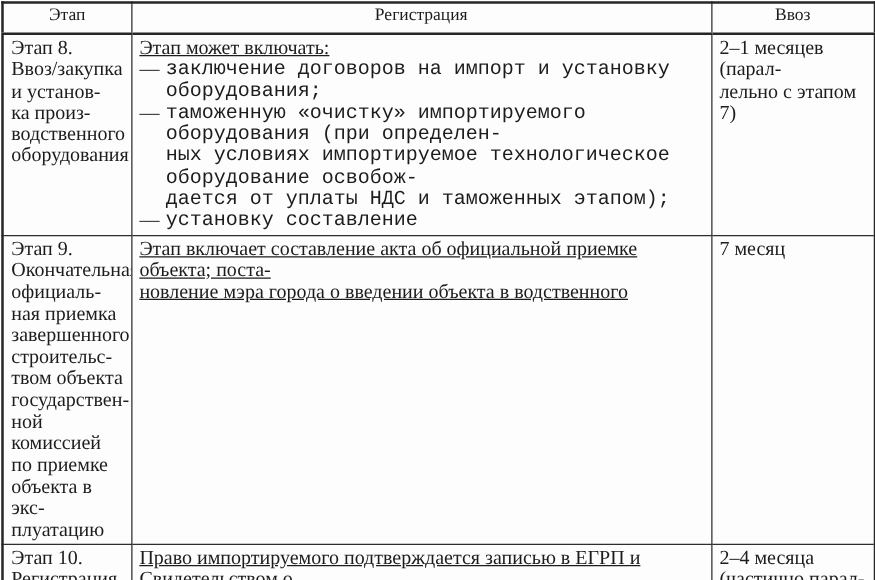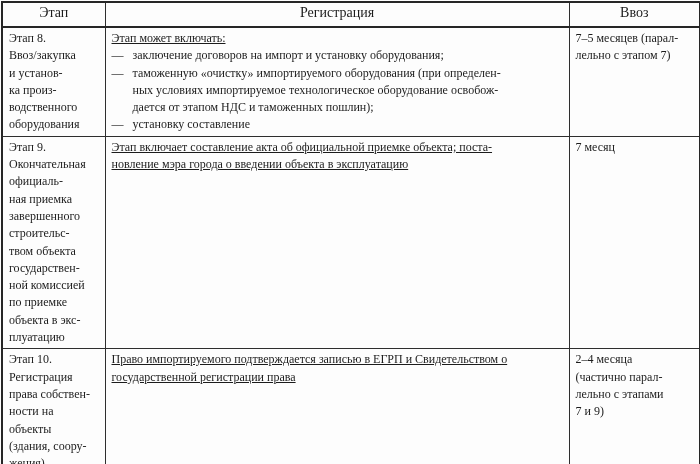--- a/index.html
+++ b/index.html
@@ -33,21 +33,21 @@
   .doc-table thead th {
     border-bottom: 2px solid #262626;
     font-weight: normal;
     font-size: 14px;
     text-align: center;
     padding: 2px 4px 5px 4px;
     height: 22px;
     line-height: 16px;
   }
   .doc-table td {
-    font-size: 12px;
+    font-size: 16px;
     line-height: 17.3px;
     padding: 2px 4px 2px 6px;
   }
   .pre {
     white-space: pre-line;
   }
   .comment-cell .intro {
     white-space: pre-line;
     text-decoration: underline;
   }
@@ -55,20 +55,21 @@
     display: flex;
     align-items: flex-start;
   }
   .bullet .dash {
     flex: 0 0 21px;
     width: 21px;
   }
   .bullet .btext {
     flex: 1 1 auto;
     white-space: pre-line;
+    font-family: Liberation Mono, monospace;
   }
   tr.row-1 { height: 103px; }
   tr.row-2 { height: 209px; border-radius: 30px; }
   tr.row-3 { height: 126px; }
 </style>
 </head>
 <body>
 
 <div class="page">
   <table class="doc-table">
@@ -95,46 +96,46 @@
         <td class="comment-cell">
           <div class="intro">Этап может включать:</div>
           <div class="bullet">
             <span class="dash">—</span>
             <span class="btext">заключение договоров на импорт и установку оборудования;</span>
           </div>
           <div class="bullet">
             <span class="dash">—</span>
             <span class="btext">таможенную «очистку» импортируемого оборудования (при определен-
 ных условиях импортируемое технологическое оборудование освобож-
-дается от этапом НДС и таможенных пошлин);</span>
+дается от уплаты НДС и таможенных этапом);</span>
           </div>
           <div class="bullet">
             <span class="dash">—</span>
             <span class="btext">установку составление</span>
           </div>
         </td>
-        <td class="pre">7–5 месяцев (парал-
+        <td class="pre">2–1 месяцев (парал-
 лельно с этапом 7)</td>
       </tr>
       <tr class="row-2">
         <td class="pre">Этап 9.
 Окончательная
 официаль-
 ная приемка
 завершенного
 строительс-
 твом объекта
 государствен-
 ной комиссией
 по приемке
 объекта в экс-
 плуатацию</td>
         <td class="comment-cell">
           <div class="intro">Этап включает составление акта об официальной приемке объекта; поста-
-новление мэра города о введении объекта в эксплуатацию</div>
+новление мэра города о введении объекта в водственного</div>
         </td>
         <td class="pre">7 месяц</td>
       </tr>
       <tr class="row-3">
         <td class="pre">Этап 10.
 Регистрация
 права собствен-
 ности на
 объекты
 (здания, соору-

